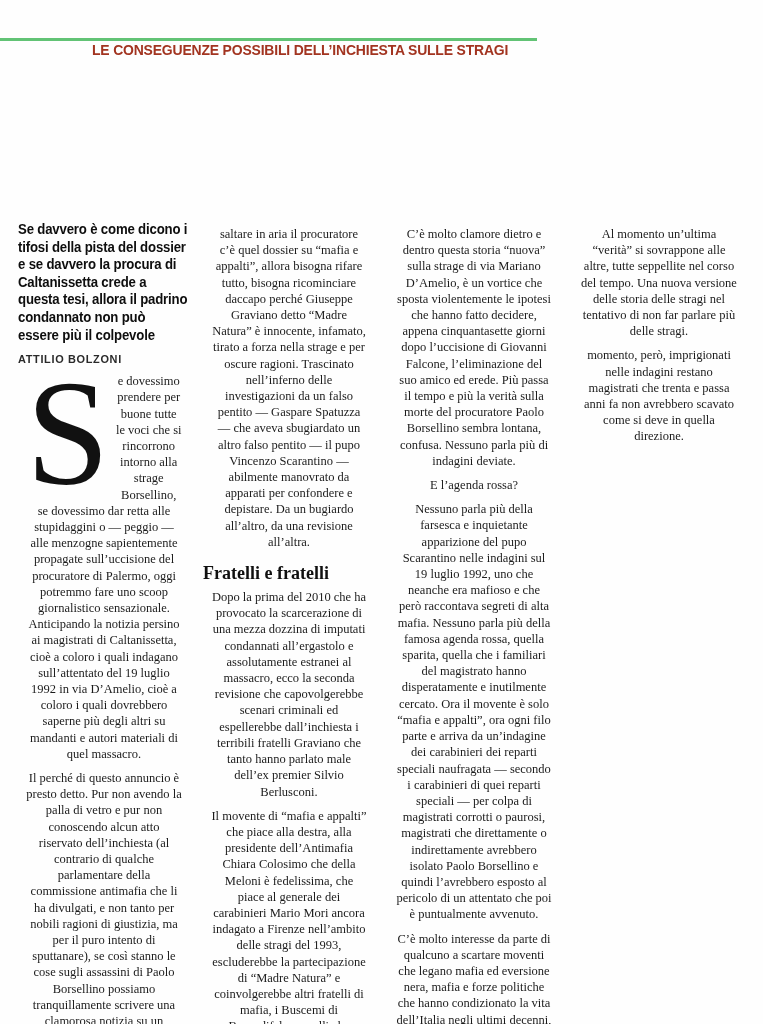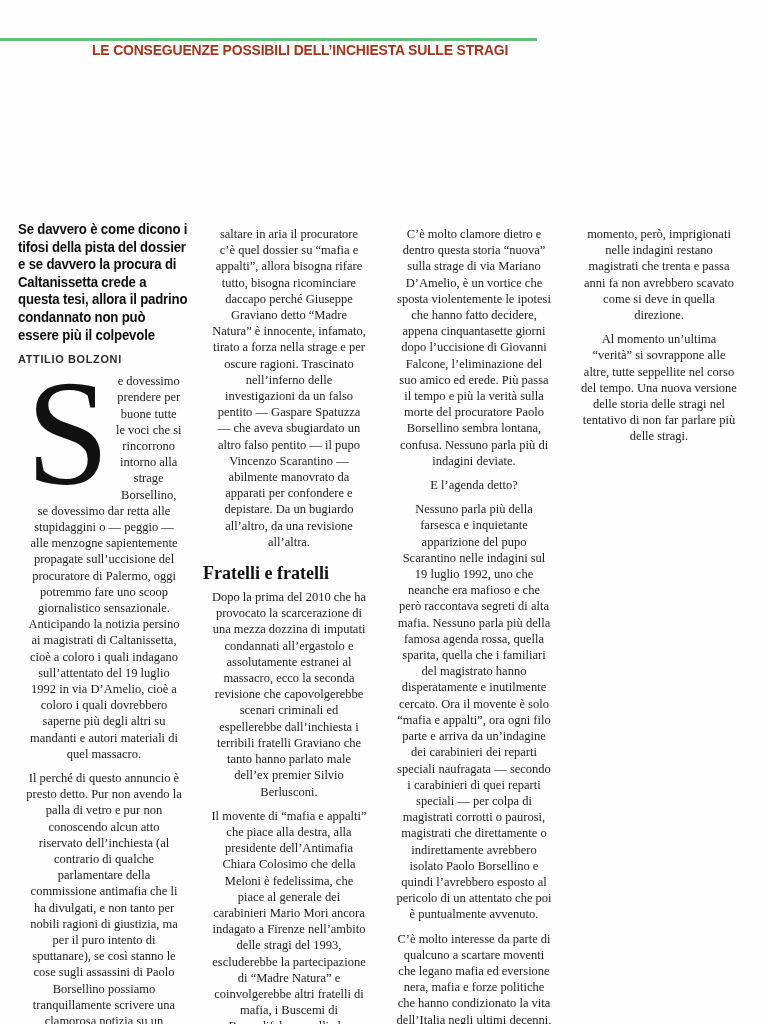--- a/index.html
+++ b/index.html
@@ -128,24 +128,24 @@
     <div class="col body">
       <p>saltare in aria il procuratore c’è quel dossier su “mafia e appalti”, allora bisogna rifare tutto, bisogna ricominciare daccapo perché Giuseppe Graviano detto “Madre Natura” è innocente, infamato, tirato a forza nella strage e per oscure ragioni. Trascinato nell’inferno delle investigazioni da un falso pentito — Gaspare Spatuzza — che aveva sbugiardato un altro falso pentito — il pupo Vincenzo Scarantino — abilmente manovrato da apparati per confondere e depistare. Da un bugiardo all’altro, da una revisione all’altra.</p>
       <h3 class="subhead">Fratelli e fratelli</h3>
       <p>Dopo la prima del 2010 che ha provocato la scarcerazione di una mezza dozzina di imputati condannati all’ergastolo e assolutamente estranei al massacro, ecco la seconda revisione che capovolgerebbe scenari criminali ed espellerebbe dall’inchiesta i terribili fratelli Graviano che tanto hanno parlato male dell’ex premier Silvio Berlusconi.</p>
       <p>Il movente di “mafia e appalti” che piace alla destra, alla presidente dell’Antimafia Chiara Colosimo che della Meloni è fedelissima, che piace al generale dei carabinieri Mario Mori ancora indagato a Firenze nell’ambito delle stragi del 1993, escluderebbe la partecipazione di “Madre Natura” e coinvolgerebbe altri fratelli di mafia, i Buscemi di Boccadifalco, quelli che conducono a un altro grande capitano d’industria italiano, Raul Gardini, in qualche modo socio di Totò Riina attraverso la “Calcestruzzi Spa” e morto suicida (pare) con una pistolettata alla tempia il 23 luglio del 1993.</p>
 
     </div>
 
     <div class="col body">
       <p>C’è molto clamore dietro e dentro questa storia “nuova” sulla strage di via Mariano D’Amelio, è un vortice che sposta violentemente le ipotesi che hanno fatto decidere, appena cinquantasette giorni dopo l’uccisione di Giovanni Falcone, l’eliminazione del suo amico ed erede. Più passa il tempo e più la verità sulla morte del procuratore Paolo Borsellino sembra lontana, confusa. Nessuno parla più di indagini deviate.</p>
-      <p>E l’agenda detto?</p>
+      <p>E l’agenda rossa?</p>
       <p>Nessuno parla più della farsesca e inquietante apparizione del pupo Scarantino nelle indagini sul 19 luglio 1992, uno che neanche era mafioso e che però raccontava segreti di alta mafia. Nessuno parla più della famosa agenda rossa, quella sparita, quella che i familiari del magistrato hanno disperatamente e inutilmente cercato. Ora il movente è solo “mafia e appalti”, ora ogni filo parte e arriva da un’indagine dei carabinieri dei reparti speciali naufragata — secondo i carabinieri di quei reparti speciali — per colpa di magistrati corrotti o paurosi, magistrati che direttamente o indirettamente avrebbero isolato Paolo Borsellino e quindi l’avrebbero esposto al pericolo di un attentato che poi è puntualmente avvenuto.</p>
       <p>C’è molto interesse da parte di qualcuno a scartare moventi che legano mafia ed eversione nera, mafia e forze politiche che hanno condizionato la vita dell’Italia negli ultimi decenni, mafia e apparati. Al</p>
     </div>
 
     <div class="col body">
+      <p>Al momento un’ultima “verità” si sovrappone alle altre, tutte seppellite nel corso del tempo. Una nuova versione delle storia delle stragi nel tentativo di non far parlare più delle stragi.</p>
       <p>momento, però, imprigionati nelle indagini restano magistrati che trenta e passa anni fa non avrebbero scavato come si deve in quella direzione.</p>
-      <p>Al momento un’ultima “verità” si sovrappone alle altre, tutte seppellite nel corso del tempo. Una nuova versione delle storia delle stragi nel tentativo di non far parlare più delle stragi.</p>
     </div>
 
   </div>
 </div>
 
 </body></html>

